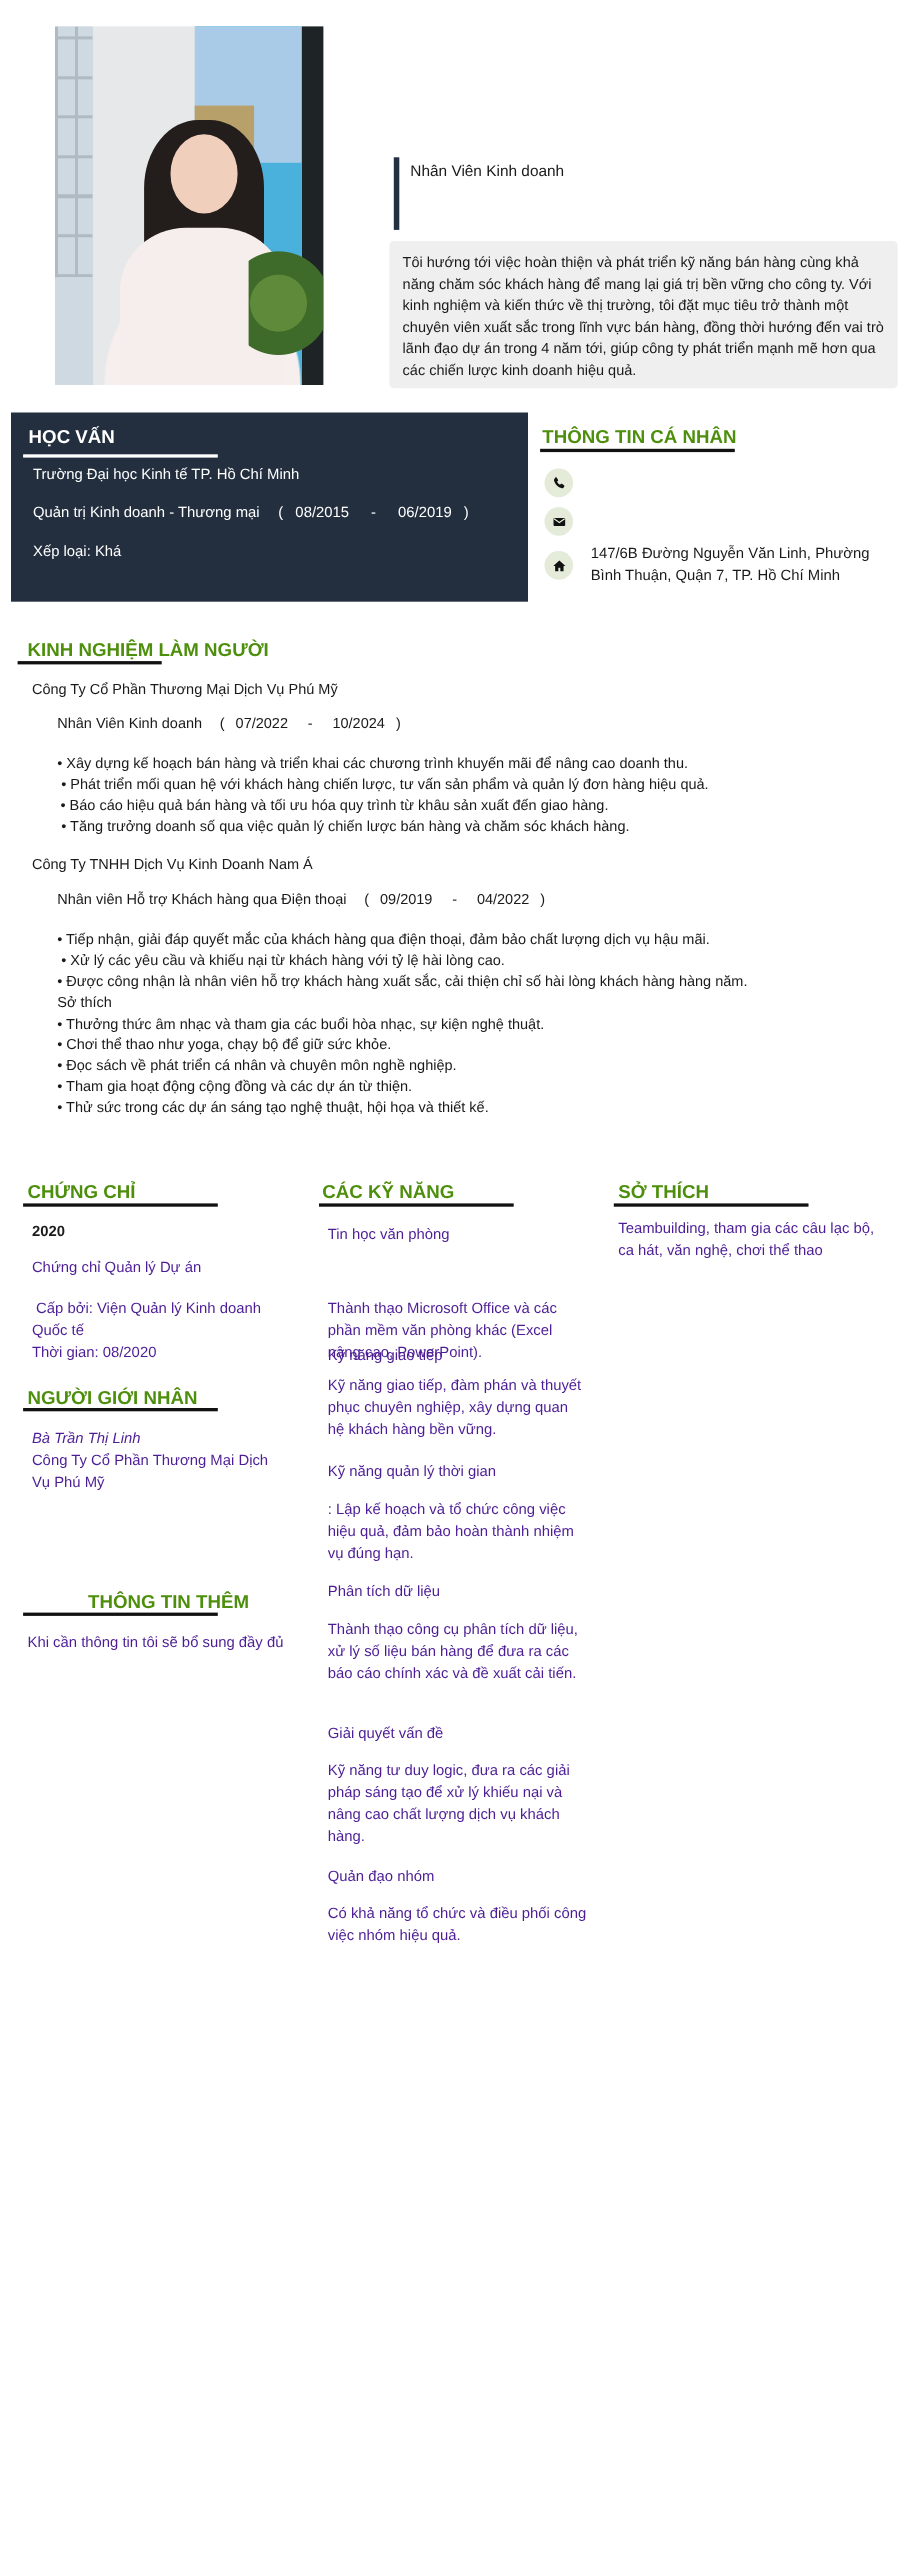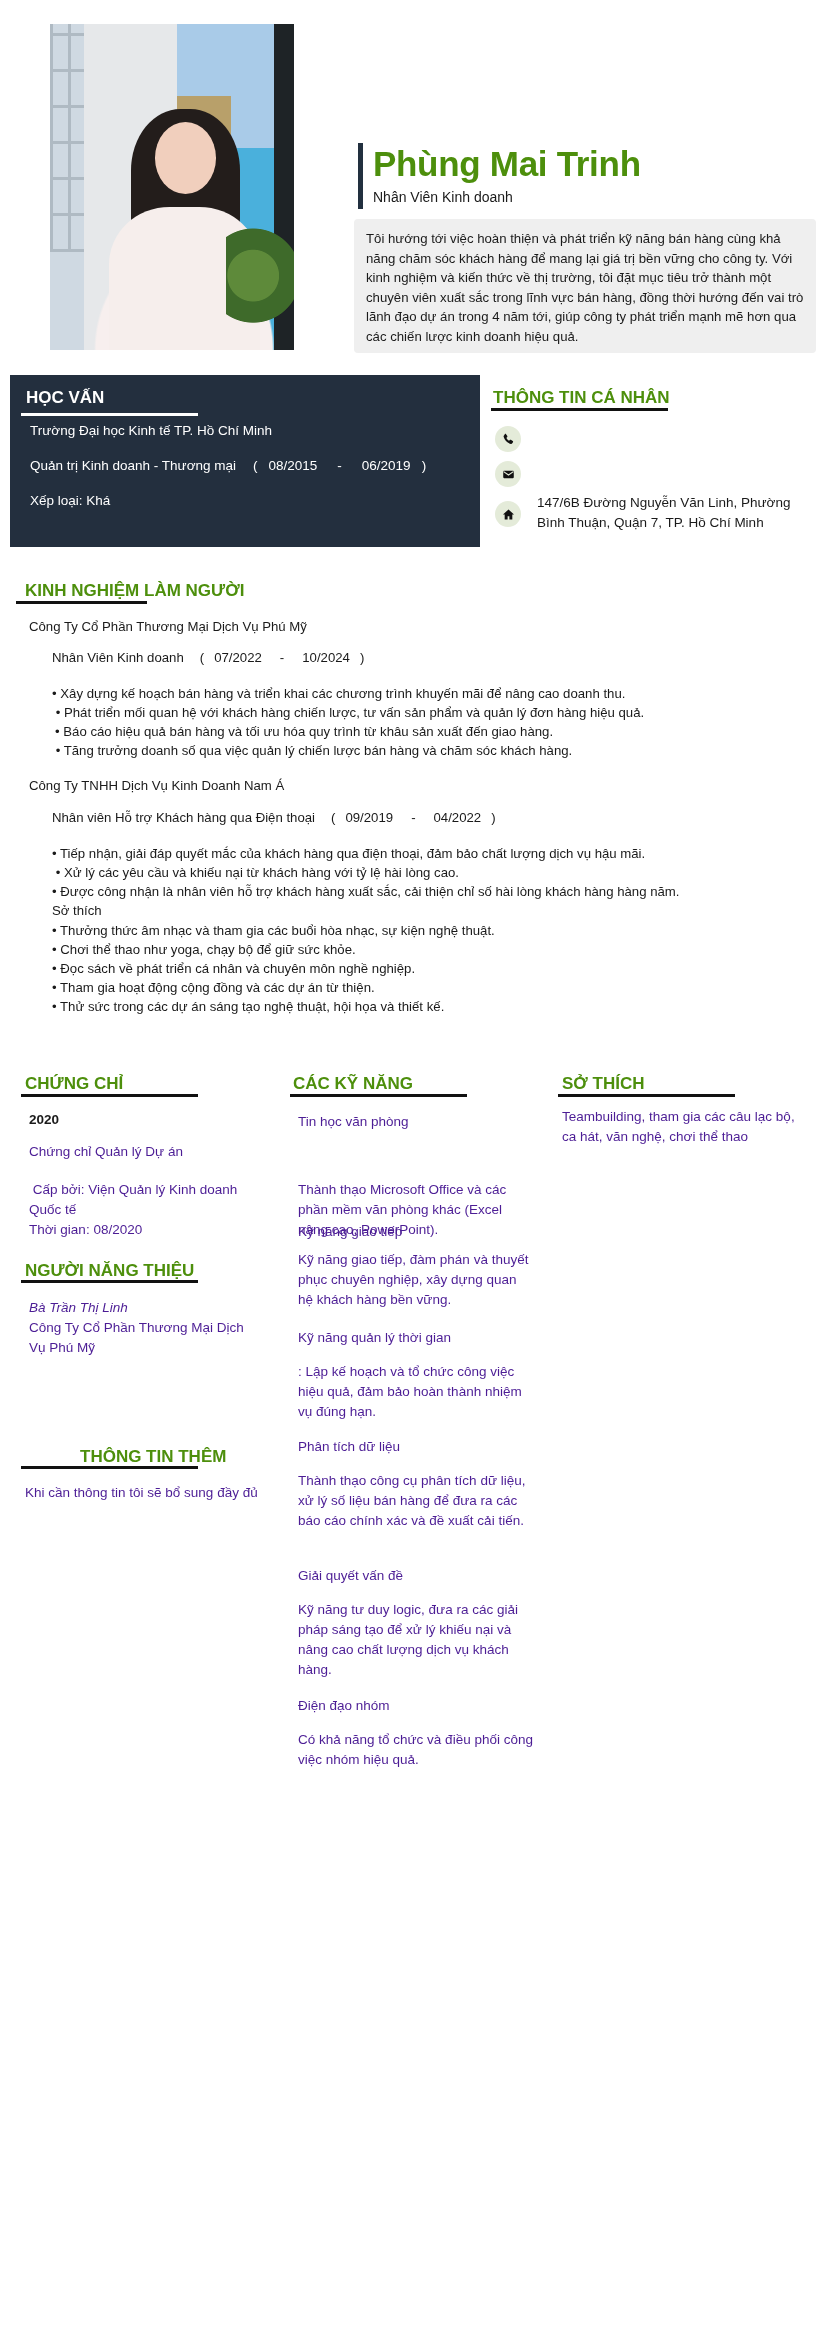--- a/index.html
+++ b/index.html
@@ -73,21 +73,20 @@
   <div class="grid"></div>
   <div class="sky"></div>
   <div class="roof"></div>
   <div class="hair"></div>
   <div class="face"></div>
   <div class="shirt"></div>
   <div class="plant"></div>
 </div>
 
 <div class="abs name-block">
-  <div class="name">Phùng Mai Trinh</div>
   <div class="role">Nhân Viên Kinh doanh</div>
 </div>
 
 <div class="abs summary">Tôi hướng tới việc hoàn thiện và phát triển kỹ năng bán hàng cùng khả năng chăm sóc khách hàng để mang lại giá trị bền vững cho công ty. Với kinh nghiệm và kiến thức về thị trường, tôi đặt mục tiêu trở thành một chuyên viên xuất sắc trong lĩnh vực bán hàng, đồng thời hướng đến vai trò lãnh đạo dự án trong 4 năm tới, giúp công ty phát triển mạnh mẽ hơn qua các chiến lược kinh doanh hiệu quả.</div>
 
 <div class="abs edu-panel">
   <div class="sec-title">HỌC VẤN</div>
   <div class="sec-underline"></div>
   <div class="edu-line" style="top:48px;">Trường Đại học Kinh tế TP. Hồ Chí Minh</div>
   <div class="edu-line" style="top:83px; display:flex; white-space:pre;">
@@ -162,21 +161,21 @@
 <div class="abs exp-text" style="left:52px; top:978px;">• Tham gia hoạt động cộng đồng và các dự án từ thiện.</div>
 <div class="abs exp-text" style="left:52px; top:997px;">• Thử sức trong các dự án sáng tạo nghệ thuật, hội họa và thiết kế.</div>
 
 <div class="abs sec-title col-title" style="left:25px; top:1073px;">CHỨNG CHỈ</div>
 <div class="abs sec-underline col-underline" style="left:21px; top:1094px;"></div>
 <div class="abs" style="left:29px; top:1112px; font-size:13.5px; font-weight:bold;">2020</div>
 <div class="abs body-text" style="left:29px; top:1142px;">Chứng chỉ Quản lý Dự án</div>
 <div class="abs body-text" style="left:29px; top:1180px; width:230px; white-space:pre-wrap;"> Cấp bởi: Viện Quản lý Kinh doanh Quốc tế</div>
 <div class="abs body-text" style="left:29px; top:1220px;">Thời gian: 08/2020</div>
 
-<div class="abs sec-title col-title" style="left:25px; top:1260px;">NGƯỜI NĂNG THIỆU</div>
+<div class="abs sec-title col-title" style="left:25px; top:1260px;">NGƯỜI GIỚI NHÂN</div>
 <div class="abs sec-underline col-underline" style="left:21px; top:1280px;"></div>
 <div class="abs body-text" style="left:29px; top:1298px;font-style:italic;">Bà Trần Thị Linh</div>
 <div class="abs body-text" style="left:29px; top:1318px; width:230px;">Công Ty Cổ Phần Thương Mại Dịch Vụ Phú Mỹ</div>
 
 <div class="abs sec-title col-title" style="left:35px; top:1446px;margin-left:45px;">THÔNG TIN THÊM</div>
 <div class="abs sec-underline col-underline" style="left:21px; top:1466px;"></div>
 <div class="abs body-text" style="left:25px; top:1483px; width:235px;">Khi cần thông tin tôi sẽ bổ sung đầy đủ</div>
 
 <div class="abs sec-title col-title" style="left:293px; top:1073px;">CÁC KỸ NĂNG</div>
 <div class="abs sec-underline col-underline" style="left:290px; top:1094px;"></div>
@@ -184,18 +183,18 @@
 <div class="abs body-text" style="left:298px; top:1112px;">Tin học văn phòng</div>
 <div class="abs body-text" style="left:298px; top:1180px; width:230px;">Thành thạo Microsoft Office và các phần mềm văn phòng khác (Excel nâng cao, PowerPoint).</div>
 <div class="abs body-text" style="left:298px; top:1222px;">Kỹ năng giao tiếp</div>
 <div class="abs body-text" style="left:298px; top:1250px; width:235px;">Kỹ năng giao tiếp, đàm phán và thuyết phục chuyên nghiệp, xây dựng quan hệ khách hàng bền vững.</div>
 <div class="abs body-text" style="left:298px; top:1328px;">Kỹ năng quản lý thời gian</div>
 <div class="abs body-text" style="left:298px; top:1362px; width:235px;">: Lập kế hoạch và tổ chức công việc hiệu quả, đảm bảo hoàn thành nhiệm vụ đúng hạn.</div>
 <div class="abs body-text" style="left:298px; top:1437px;">Phân tích dữ liệu</div>
 <div class="abs body-text" style="left:298px; top:1471px; width:235px;">Thành thạo công cụ phân tích dữ liệu, xử lý số liệu bán hàng để đưa ra các báo cáo chính xác và đề xuất cải tiến.</div>
 <div class="abs body-text" style="left:298px; top:1566px;">Giải quyết vấn đề</div>
 <div class="abs body-text" style="left:298px; top:1600px; width:235px;">Kỹ năng tư duy logic, đưa ra các giải pháp sáng tạo để xử lý khiếu nại và nâng cao chất lượng dịch vụ khách hàng.</div>
-<div class="abs body-text" style="left:298px; top:1696px;">Điện đạo nhóm</div>
+<div class="abs body-text" style="left:298px; top:1696px;">Quản đạo nhóm</div>
 <div class="abs body-text" style="left:298px; top:1730px; width:235px;">Có khả năng tổ chức và điều phối công việc nhóm hiệu quả.</div>
 
 <div class="abs sec-title col-title" style="left:562px; top:1073px;">SỞ THÍCH</div>
 <div class="abs sec-underline col-underline" style="left:558px; top:1094px;"></div>
 <div class="abs body-text" style="left:562px; top:1107px; width:235px;">Teambuilding, tham gia các câu lạc bộ, ca hát, văn nghệ, chơi thể thao</div>
 
 </body></html>

